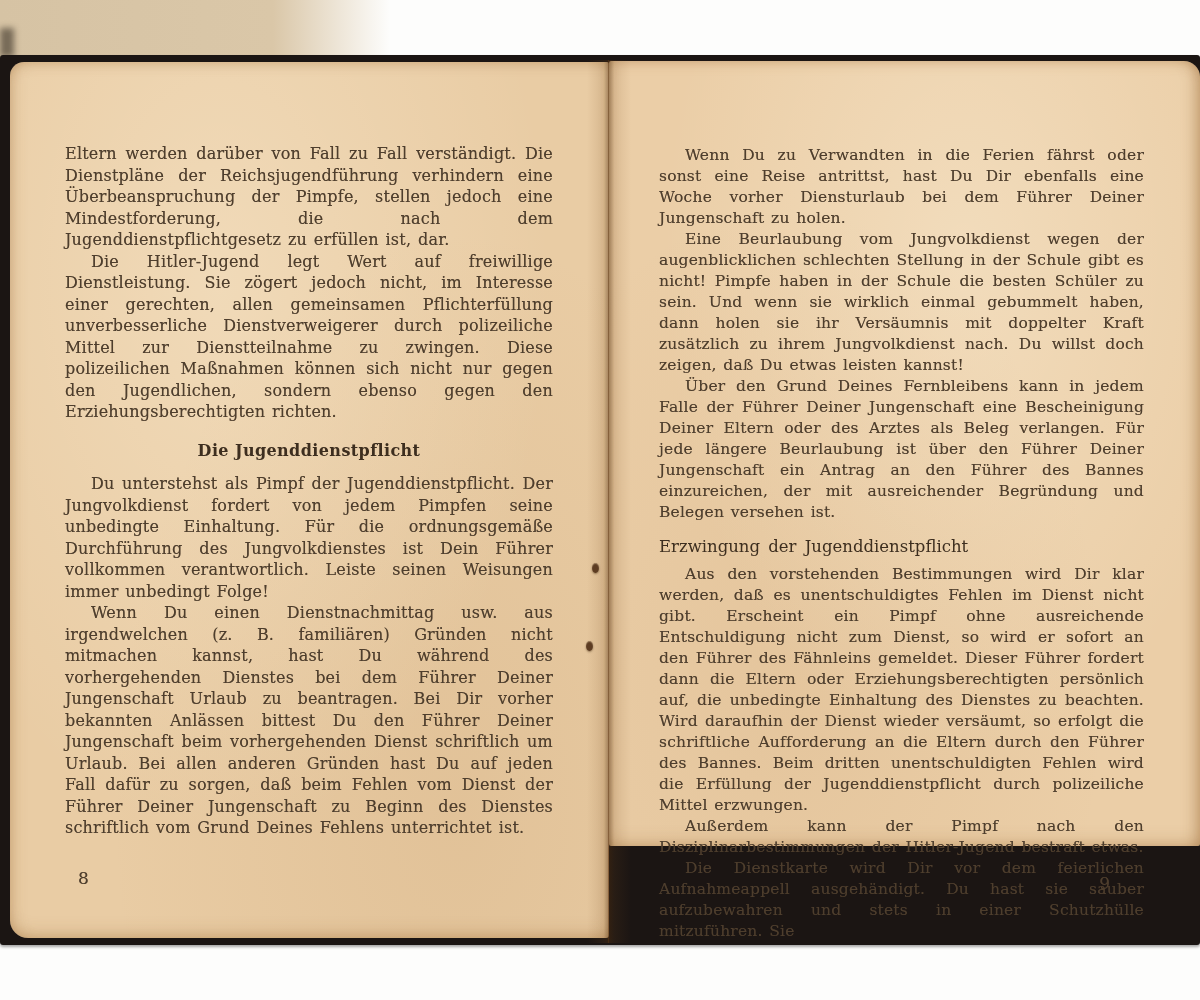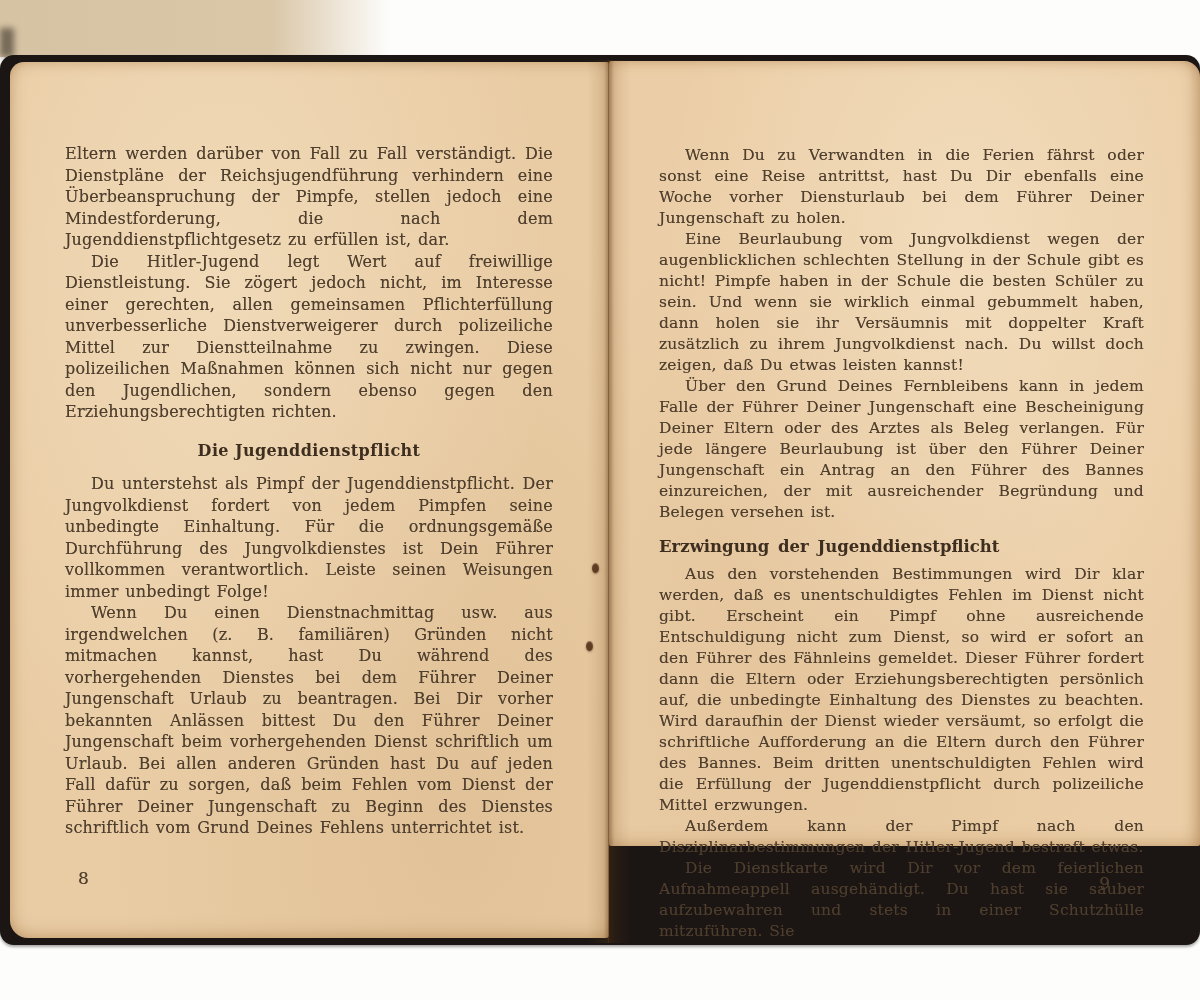--- a/index.html
+++ b/index.html
@@ -29,21 +29,21 @@
     width: 14px; height: 29px;
     background: rgba(40,32,24,0.55);
     filter: blur(3px);
   }
   
   .cover {
     position: absolute;
     left: 0; top: 55px;
     width: 1200px; height: 890px;
     background: #1b1513;
-    border-radius: 14px;
+    border-radius: 3px;
     box-shadow: 0 2px 3px rgba(0,0,0,0.35);
   }
   .page {
     position: absolute;
     color: #4e3e2d;
   }
   .page-left {
     left: 10px; top: 7px;
     width: 599px; height: 876px;
     border-radius: 14px 2px 3px 18px;
@@ -128,21 +128,21 @@
     text-indent: 0;
     font-size: 16px;
     font-weight: 700;
     letter-spacing: 0.4px;
     color: #3d2e1f;
   }
   h2.section {
     margin: 13px 0 7px 0;
     text-indent: 0;
     font-size: 16.5px;
-    font-weight: 700;
+    font-weight: 400;
     word-spacing: 3px;
     color: #3d2e1f;
   }
   .pagenum {
     position: absolute;
     font-size: 17px;
     color: #4e3e2d;
     text-shadow: 0 0 0.5px rgba(78,62,45,0.55);
   }
   .pagenum-left  { left: 68px;  top: 806px; }

